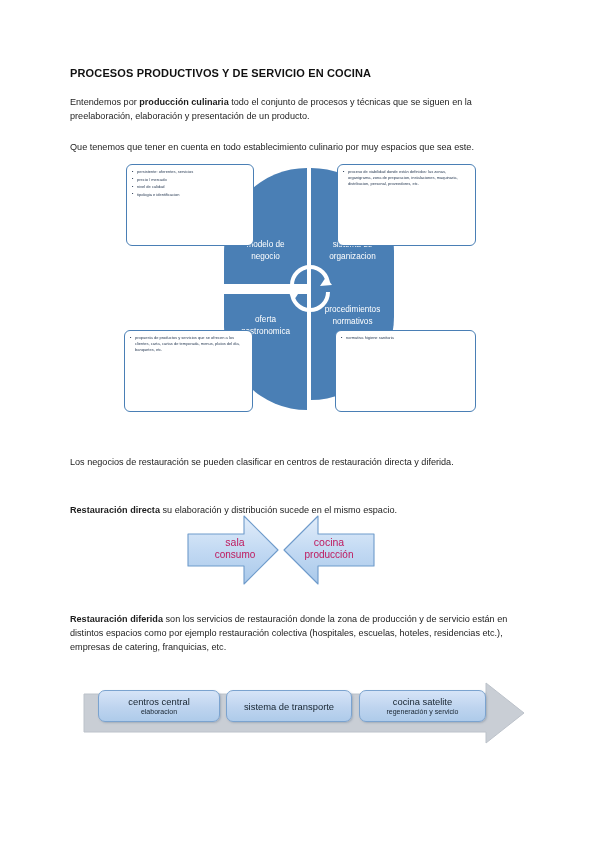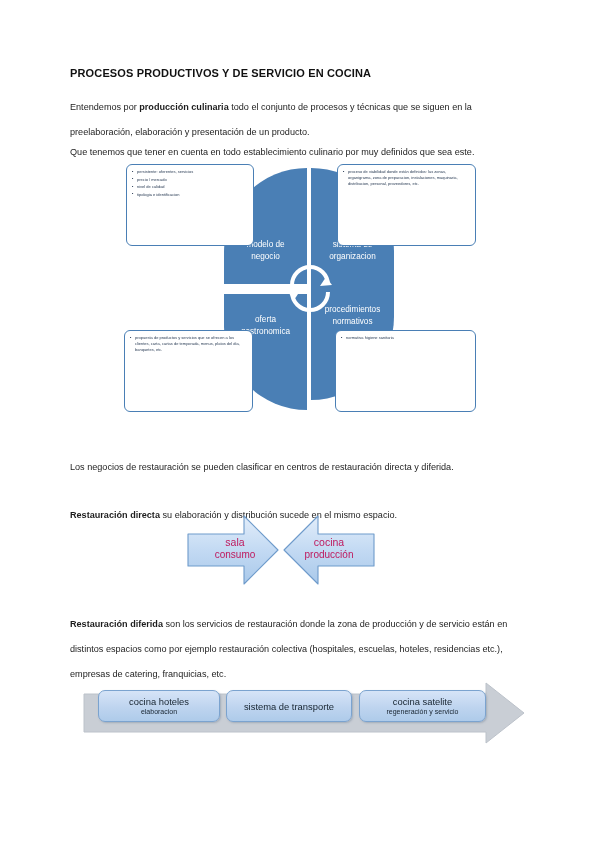--- a/index.html
+++ b/index.html
@@ -29,21 +29,21 @@
     font-size: 11px;
     font-weight: bold;
     letter-spacing: 0.15px;
     color: #111111;
   }
   .para {
     position: absolute;
     left: 70px;
     width: 460px;
     font-size: 9.1px;
-    line-height: 25px;
+    line-height: 14px;
     color: #1d1d1d;
   }
   .para b { font-weight: bold; }
   #para-definicion { top: 95px; }
   #para-cuenta     { top: 140px; }
   #para-clasificar { top: 455px; }
   #para-directa    { top: 483px; margin-top: 20px; }
   #para-diferida   { top: 612px; }
 
   
@@ -178,21 +178,21 @@
 <body>
 
 <div class="page">
 
   <div class="doc-title">PROCESOS PRODUCTIVOS Y DE SERVICIO EN COCINA</div>
 
   <div class="para" id="para-definicion">
     <span>Entendemos por </span><b>producción culinaria</b><span> todo el conjunto de procesos y técnicas que se siguen en la preelaboración, elaboración y presentación de un producto.</span>
   </div>
 
-  <div class="para" id="para-cuenta">Que tenemos que tener en cuenta en todo establecimiento culinario por muy definidos que sea este.</div>
+  <div class="para" id="para-cuenta">Que tenemos que tener en cuenta en todo establecimiento culinario por muy espacios que sea este.</div>
 
   <div class="circle-diagram">
 
     <div class="circle-wrap">
       <div class="quad q-tl">
         <span>
           <span>modelo de</span>
           <span>negocio</span>
         </span>
       </div>
@@ -285,21 +285,21 @@
 
   <div class="para" id="para-diferida">
     <b>Restauración diferida</b><span> son los servicios de restauración donde la zona de producción y de servicio están en distintos espacios como por ejemplo restauración colectiva (hospitales, escuelas, hoteles, residencias etc.), empresas  de catering, franquicias, etc.</span>
   </div>
 
   <div class="flow">
     <svg width="450" height="62" viewBox="0 0 450 62" style="position:absolute;left:0;top:0;">
       <path d="M6 12 L408 12 L408 1 L446 31 L408 61 L408 50 L6 50 Z" fill="#c9ced5" stroke="#bcc2ca" stroke-width="1" stroke-linejoin="round"></path>
     </svg>
     <div class="flow-box" id="flow-1">
-      <span class="big">cocina hoteles</span>
+      <span class="big">centros central</span>
       <span class="small">elaboracion</span>
     </div>
     <div class="flow-box" id="flow-2">
       <span class="big">sistema de transporte</span>
     </div>
     <div class="flow-box" id="flow-3">
       <span class="big">cocina satelite</span>
       <span class="small">regeneración y servicio</span>
     </div>
   </div>

